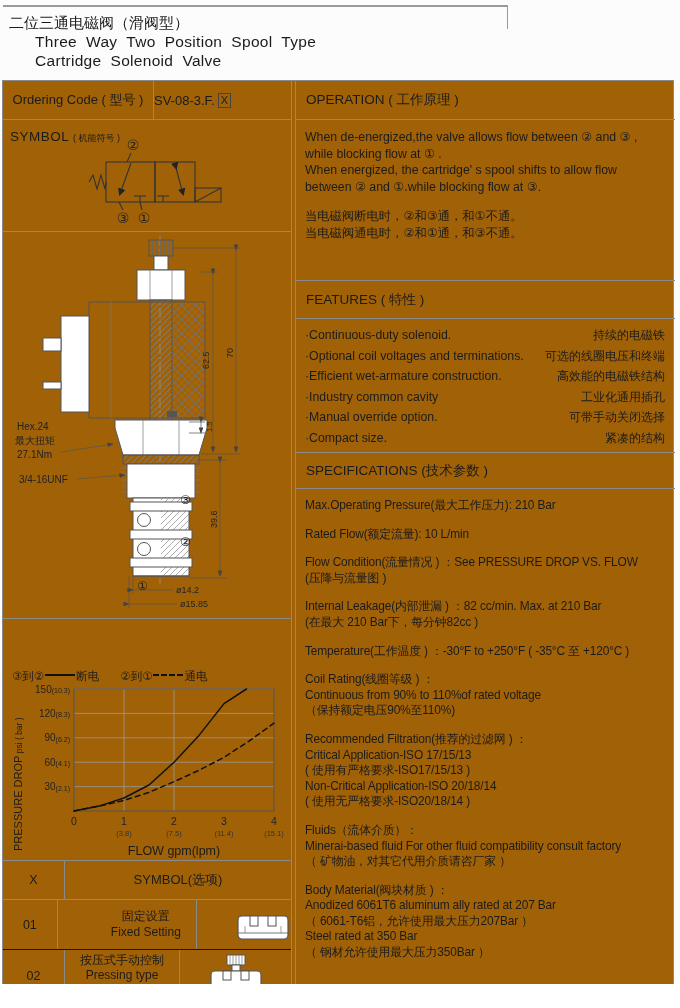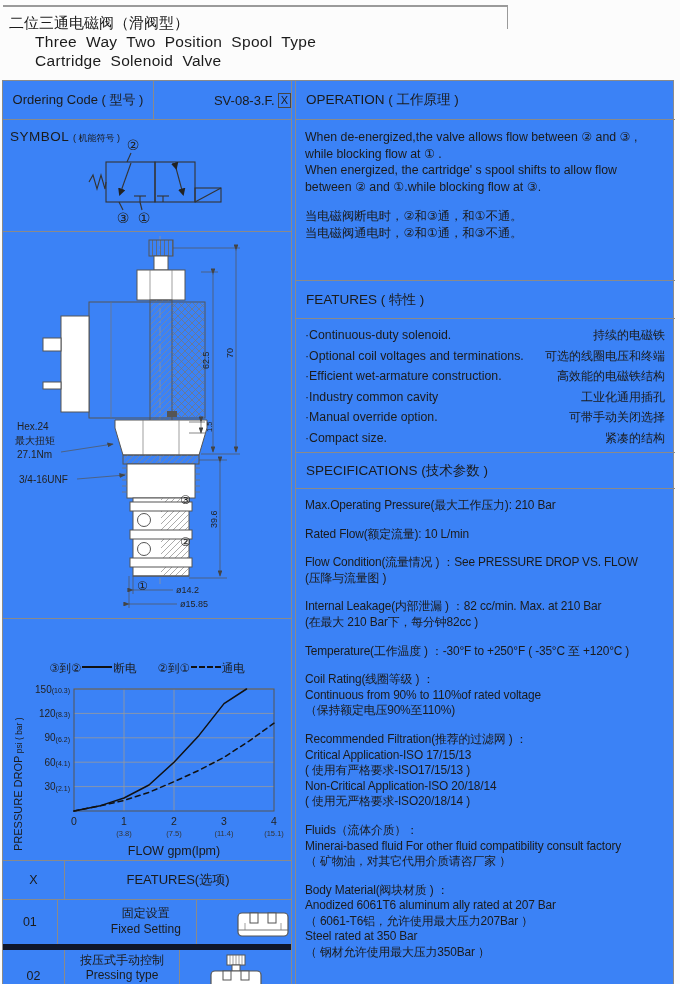--- a/index.html
+++ b/index.html
@@ -10,46 +10,46 @@
     font-family:"Liberation Sans","DejaVu Sans",sans-serif;
   }
   
   .title-block { position:absolute; left:3px; top:5px; width:505px;
     border-top:2px solid #9a9a9a; padding:6px 0 0 6px; }
   .title-stub { position:absolute; left:507px; top:5px; height:24px; border-left:1px solid #9a9a9a; }
   .t-zh { font-size:15px; line-height:1.35; }
   .t-en { font-size:15.5px; letter-spacing:.3px; word-spacing:4.5px; line-height:1.22;margin-left:26px; }
   
   .frame { position:absolute; left:2px; top:80px; width:672px; height:923px;
-    border:1px solid #8a8a8a; border-bottom:3px solid #3c3c3c; background:#3b82f6; }
+    border:1px solid #8a8a8a; border-bottom:3px solid #3c3c3c; background:#a16207; }
   .divider { position:absolute; left:288px; top:0; height:100%; width:5px;
     border-left:1px solid #8a8a8a; border-right:1px solid #8a8a8a; }
   .sec { position:absolute; border-bottom:1px solid #8a8a8a; }
   
   .col-left-sec { left:0; width:288px; }
   .ord-row { top:0; height:39px; display:flex; }
   .ord-label { width:151px; border-right:1px solid #8a8a8a; display:flex; align-items:center; justify-content:center; font-size:13px; }
-  .ord-code { flex:1; display:flex; align-items:center; justify-content:flex-end; font-size:13px; }
+  .ord-code { flex:1; display:flex; align-items:center; justify-content:flex-start; font-size:13px; }
   .ord-x { display:inline-block; border:1px solid #444; font-size:11px; line-height:13px; padding:0 2px; margin-left:3px; }
   .symbol-sec { top:39px; height:112px; }
   .symbol-title { position:absolute; left:7px; top:9px; font-size:13.5px; letter-spacing:.5px; }
   .symbol-title .small { font-size:9px; letter-spacing:0; }
   .symbol-svg { position:absolute; left:0; top:0; }
   .draw-sec { top:151px; height:387px; }
   .chart-head { top:538px; height:38px; line-height:37px; padding-left:8px; font-size:13.5px; }
   .chart-sec { top:576px; height:204px; }
-  .legend { position:absolute; top:4px; left:0; width:100%; text-align:center; font-size:11.5px; }
+  .legend { position:absolute; top:12px; left:0; width:100%; font-size:11.5px; }
   .legend .entry { margin:0 9px; white-space:nowrap; }
   .lsample { display:inline-block; width:30px; vertical-align:middle; margin:0 1px 3px 1px; }
   .lsolid { border-top:2px solid #111; }
   .ldash  { border-top:2px dashed #111; }
   .chart-svg { position:absolute; left:5px; top:22px; }
   .opt-table { top:780px; height:142px; border-bottom:none; font-size:12.5px; }
   .opt-hrow { display:flex; height:39px; border-bottom:1px solid #8a8a8a; }
-  .opt-row1 { display:flex; height:50px; border-bottom:6px solid #0f172a;gap:38px; }
+  .opt-row1 { display:flex; height:50px; border-bottom:1px solid #0f172a;gap:38px; }
   .opt-row2 { display:flex; height:52px; }
   .c-x { width:62px; border-right:1px solid #8a8a8a; display:flex; align-items:center; justify-content:center; }
   .c-opts { flex:1; display:flex; align-items:center; justify-content:center; font-size:13px; }
   .c-desc { width:115px; border-right:1px solid #8a8a8a; display:flex; align-items:center; justify-content:center;
             text-align:center; white-space:pre-line; font-size:12px; line-height:1.3; }
   .c-icon { flex:1; display:flex; align-items:center; justify-content:center; }
   
   .col-right-sec { left:293px; width:379px; }
   .sec-head { height:39px; line-height:38px; padding-left:10px; font-size:13.5px; }
   .op-head { top:0; }
@@ -238,21 +238,21 @@
           <text x="166" y="176" text-anchor="middle" font-size="12.5" fill="#1b1b1b">FLOW gpm(lpm)</text>
           <text transform="translate(14 172) rotate(-90)" font-size="11" fill="#1b1b1b"><tspan font-size="11">PRESSURE DROP</tspan><tspan font-size="8.5"> psi ( bar )</tspan></text>
           <polyline points="66.0,132.0 91.0,127.1 116.0,119.0 141.0,106.0 166.0,83.2 191.0,56.4 216.0,24.6 238.5,10.0" fill="none" stroke="#111" stroke-width="1.5" stroke-linejoin="round" stroke-linecap="round" stroke-dasharray="none"></polyline>
           <polyline points="66.0,132.0 91.0,127.1 116.0,121.4 141.0,113.3 166.0,102.7 191.0,91.3 216.0,78.3 241.0,62.1 266.0,44.2" fill="none" stroke="#111" stroke-width="1.5" stroke-linejoin="round" stroke-linecap="round" stroke-dasharray="5 4"></polyline>
         </svg>
     </div>
 
     <div class="sec col-left-sec opt-table">
       <div class="opt-hrow">
         <div class="c-x">X</div>
-        <div class="c-opts">FEATURES(选项)</div>
+        <div class="c-opts">SYMBOL(选项)</div>
       </div>
       <div class="opt-row1">
         <div class="c-x">01</div>
         <div class="c-desc">固定设置
 Fixed Setting</div>
         <div class="c-icon">
           <svg width="56" height="34" viewBox="0 0 56 34">
             <rect x="3" y="8" width="50" height="23" rx="4" fill="#fff" stroke="#555" stroke-width="1.2"></rect>
             <rect x="15" y="8" width="8" height="10" fill="#fff" stroke="#555" stroke-width="1"></rect>
             <rect x="33" y="8" width="8" height="10" fill="#fff" stroke="#555" stroke-width="1"></rect>

